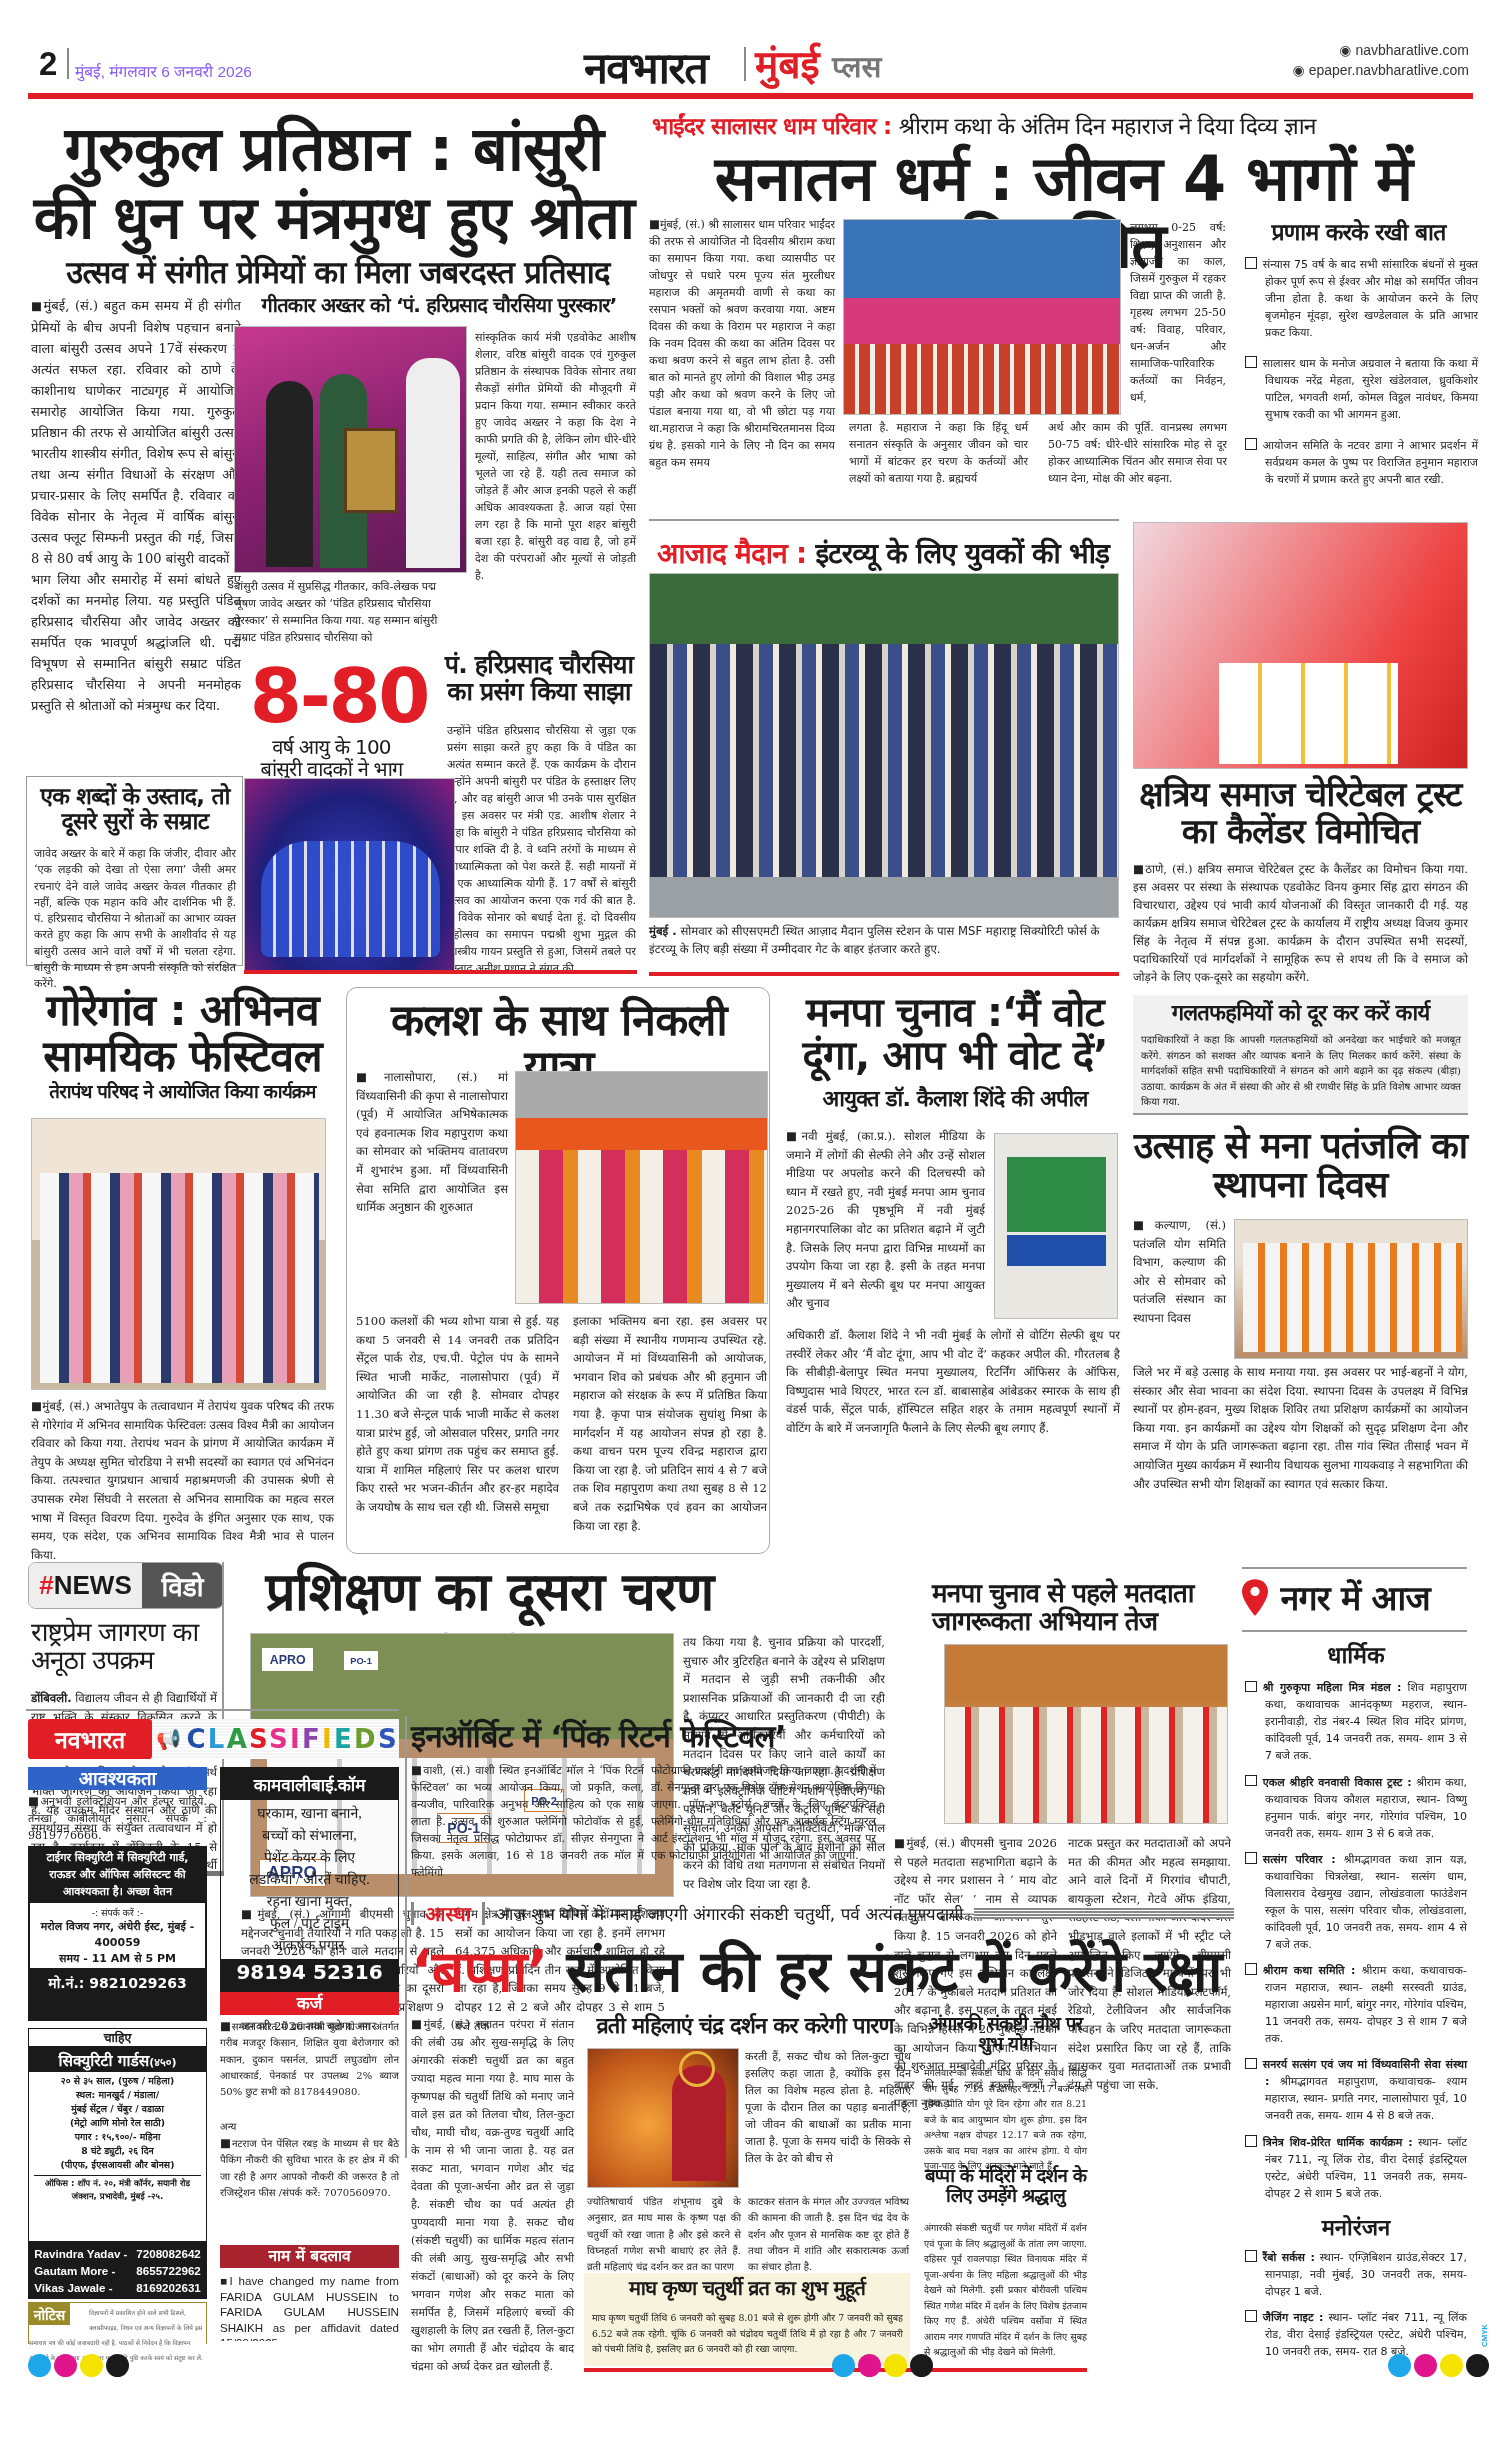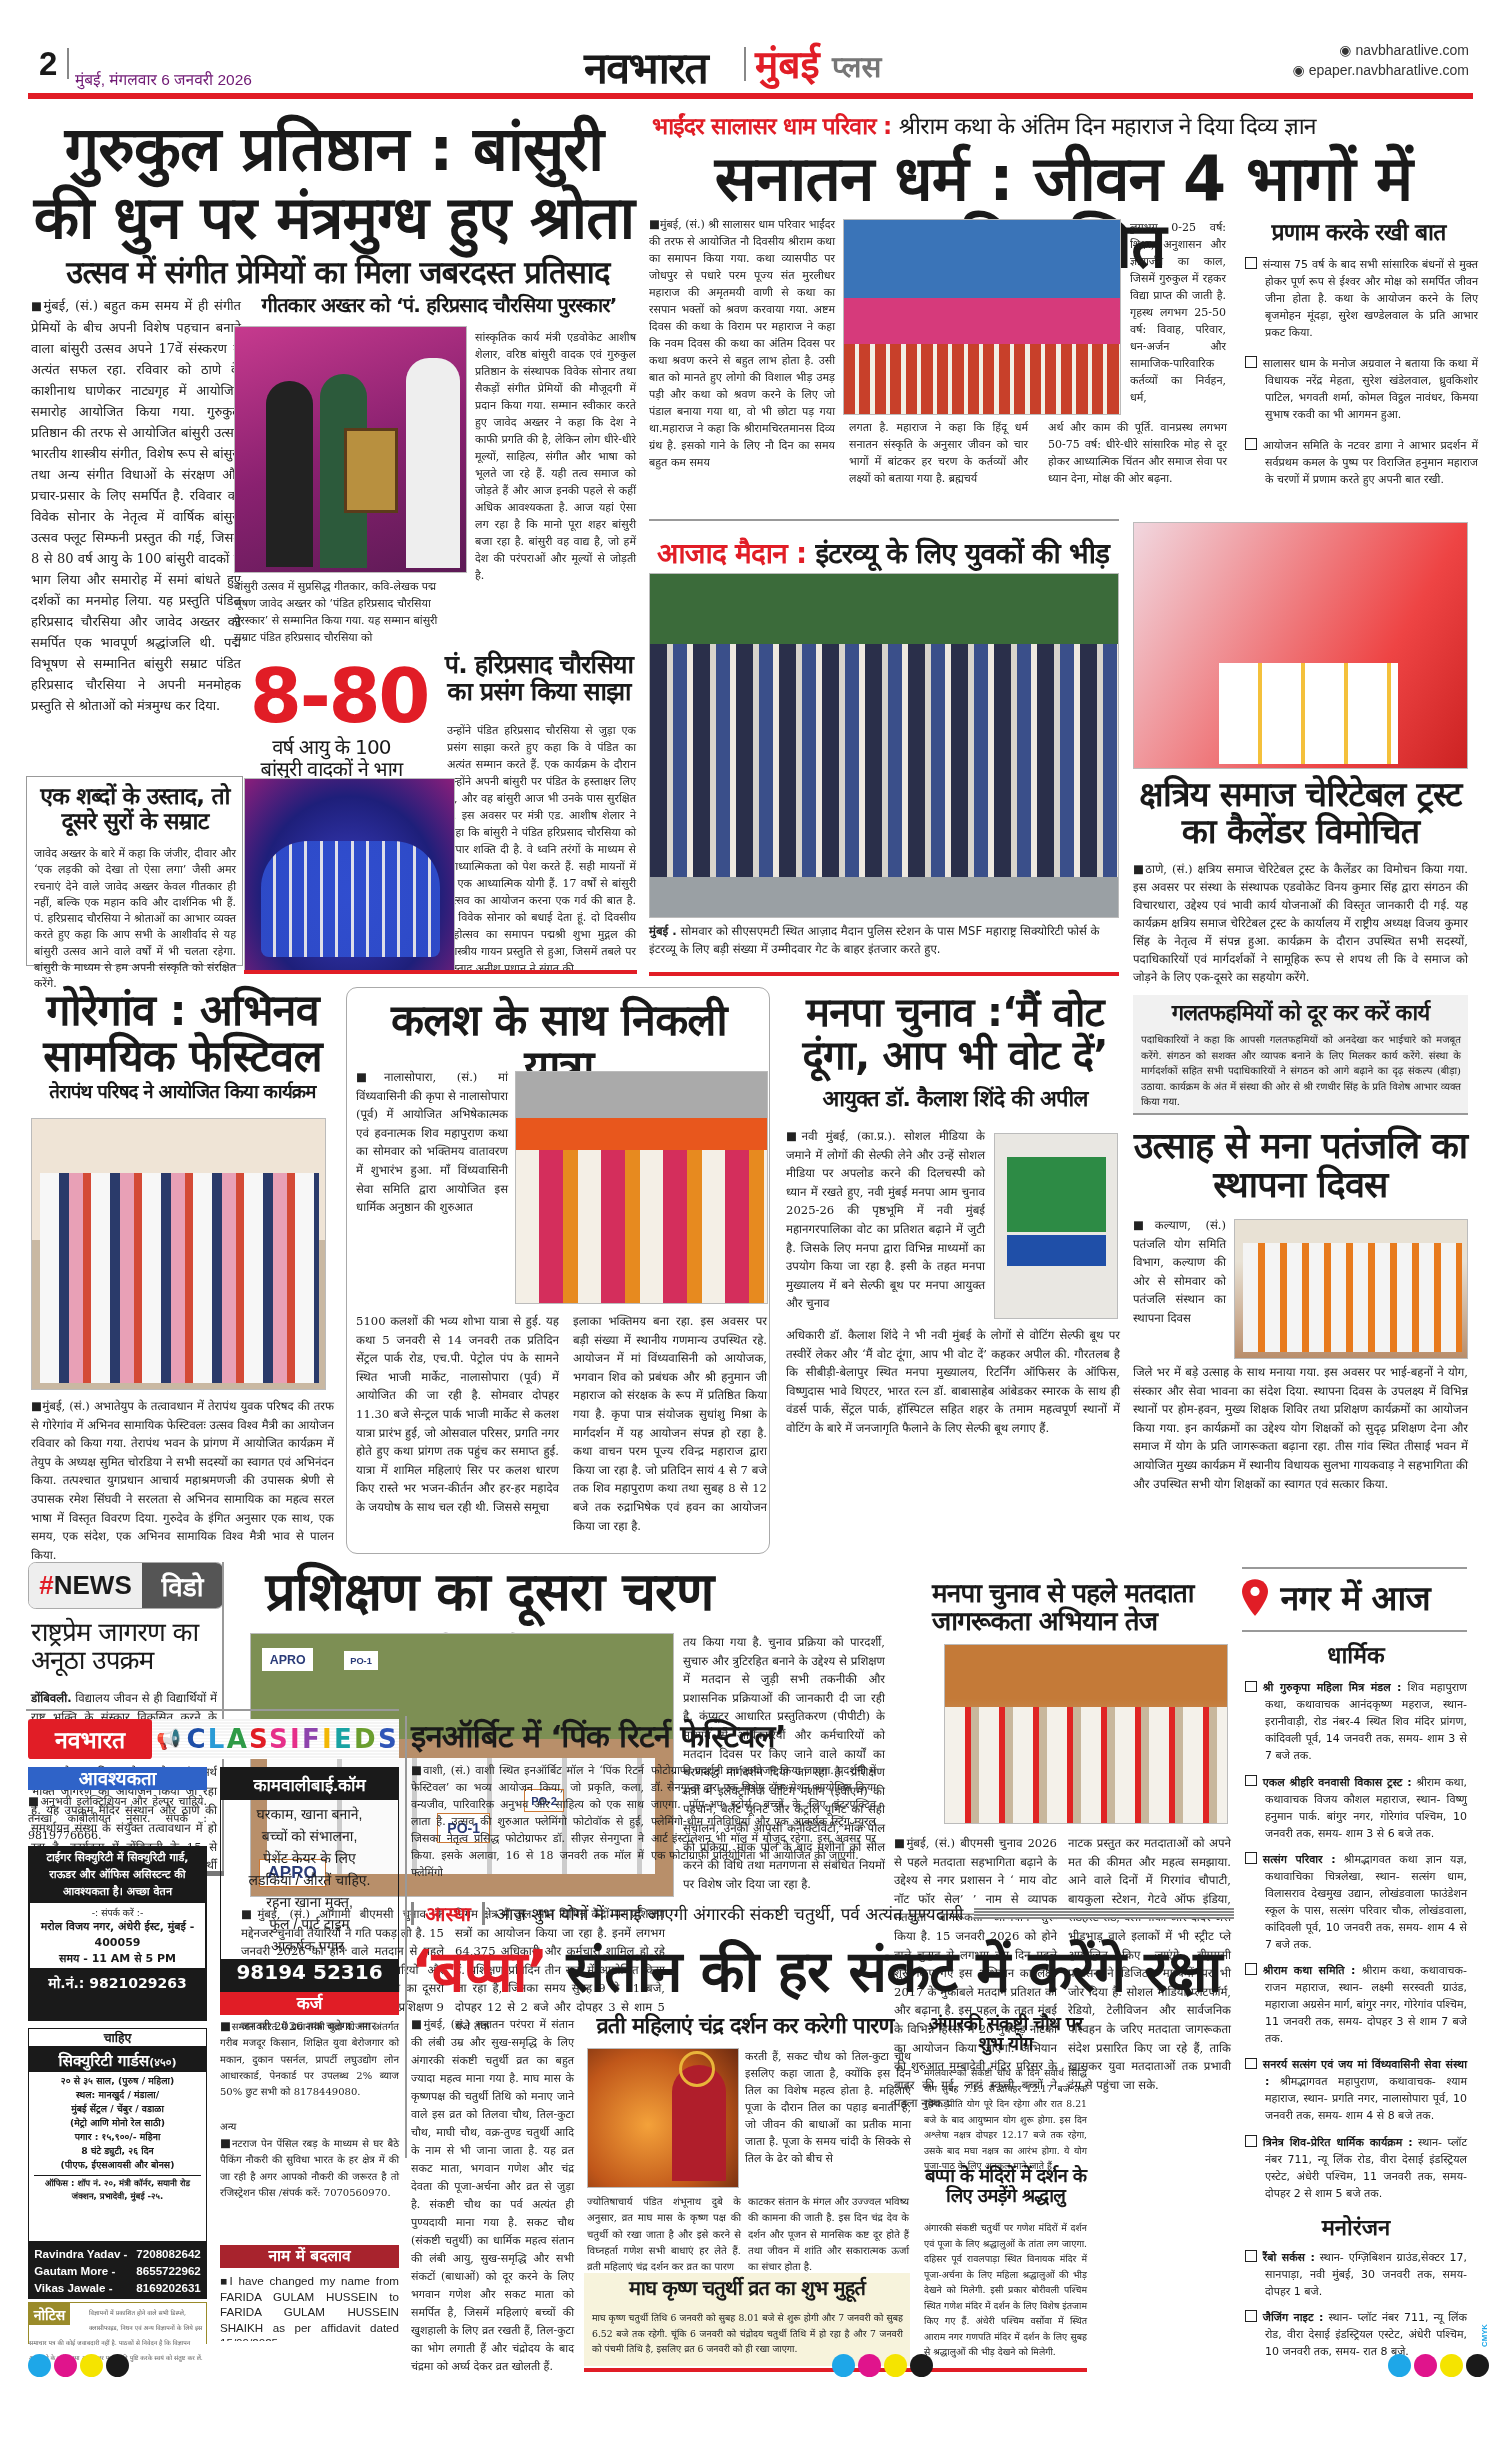--- a/index.html
+++ b/index.html
@@ -21,21 +21,21 @@
 .reg{position:absolute;display:flex;gap:3.1px}
 .reg span{width:23px;height:23px;border-radius:50%;display:inline-block}
 .box{position:absolute;border:1.6px solid #888}
 </style>
 </head>
 <body>
 
 <div class="abs" style="left:0;top:0;width:1500px;height:85px">
   <div class="abs" style="left:39px;top:45px;font:bold 33px 'Liberation Sans',sans-serif">2</div>
   <div class="abs" style="left:67px;top:48px;width:1.6px;height:31px;background:#888"></div>
-  <div class="abs" style="left:75px;top:68px;font:15.5px 'Liberation Sans',sans-serif;color:#701a75">मुंबई, मंगलवार 6 जनवरी 2026</div>
+  <div class="abs" style="left:75px;top:60px;font:15.5px 'Liberation Sans',sans-serif;color:#8b5cf6">मुंबई, मंगलवार 6 जनवरी 2026</div>
   <div class="abs" style="left:584px;top:37px;font:bold 43px 'DejaVu Sans',sans-serif;letter-spacing:-1.6px">नवभारत</div>
   <div class="abs" style="left:744px;top:47px;width:1.6px;height:34px;background:#888"></div>
   <div class="abs" style="left:755px;top:36px;font:bold 39px 'DejaVu Sans',sans-serif;color:#e11d26">मुंबई</div>
   <div class="abs" style="left:832px;top:45px;font:bold 29.5px 'DejaVu Sans',sans-serif;color:#777">प्लस</div>
   <div class="abs" style="right:31px;top:42px;font:14px 'Liberation Sans',sans-serif;color:#333;text-align:right">
     <span>◉ </span><span>navbharatlive.com</span>
   </div>
   <div class="abs" style="right:31px;top:62px;font:14px 'Liberation Sans',sans-serif;color:#333;text-align:right">
     <span>◉ </span><span>epaper.navbharatlive.com</span>
   </div>
@@ -282,21 +282,21 @@
   <div style="display:flex;justify-content:space-between">
       <span>Vikas Jawale -</span>
       <span>8169202631</span>
     </div>
 </div>
 <div class="abs" style="left:28px;top:2302px;width:179px;height:42px;border:1.6px solid #9a8b2a;border-bottom:none;font-family:'DejaVu Serif',serif">
   <span style="float:left;background:#9a8b2a;color:#fff;font:bold 14px 'DejaVu Sans',sans-serif;padding:1.6px 4.7px;margin-right:19px">नोटिस</span>
   <span style="font-size:6.2px;line-height:8.5px;color:#555">विज्ञापनों में प्रकाशित होने वाले सभी डिस्प्ले, क्लासीफाइड, निधन एवं अन्य विज्ञापनों के लिये इस समाचार पत्र की कोई जवाबदारी नहीं है. पाठकों से निवेदन है कि विज्ञापन आजमाने के पूर्व कृपया अपने स्तर पर उसकी पुष्टि करके स्वयं को संतुष्ट कर लें.</span>
 </div>
 
-<div class="abs" style="left:220px;top:1767px;width:179px;height:219px;border:1.6px solid #1a1a1a;text-align:center;font-family:Liberation Sans, sans-serif">
+<div class="abs" style="left:220px;top:1767px;width:179px;height:219px;border:1.6px solid #1a1a1a;text-align:center;font-family:Liberation Serif, serif">
   <div style="background:#1a1a1a;color:#fff;font-size:17px;font-weight:bold;padding:4.7px 0">कामवालीबाई.कॉम</div>
   <div style="font-size:14px;line-height:22px;padding:3.1px 0">
     <div>घरकाम, खाना बनाने,</div>
     <div>बच्चों को संभालना,</div>
     <div>पेशेंट केयर के लिए</div>
     <div>लडकियां / औरतें चाहिए.</div>
     <div>रहना खाना मुक्त,</div>
     <div>फुल / पार्ट टाइम</div>
     <div>आकर्षक पगार.</div>
   </div>

